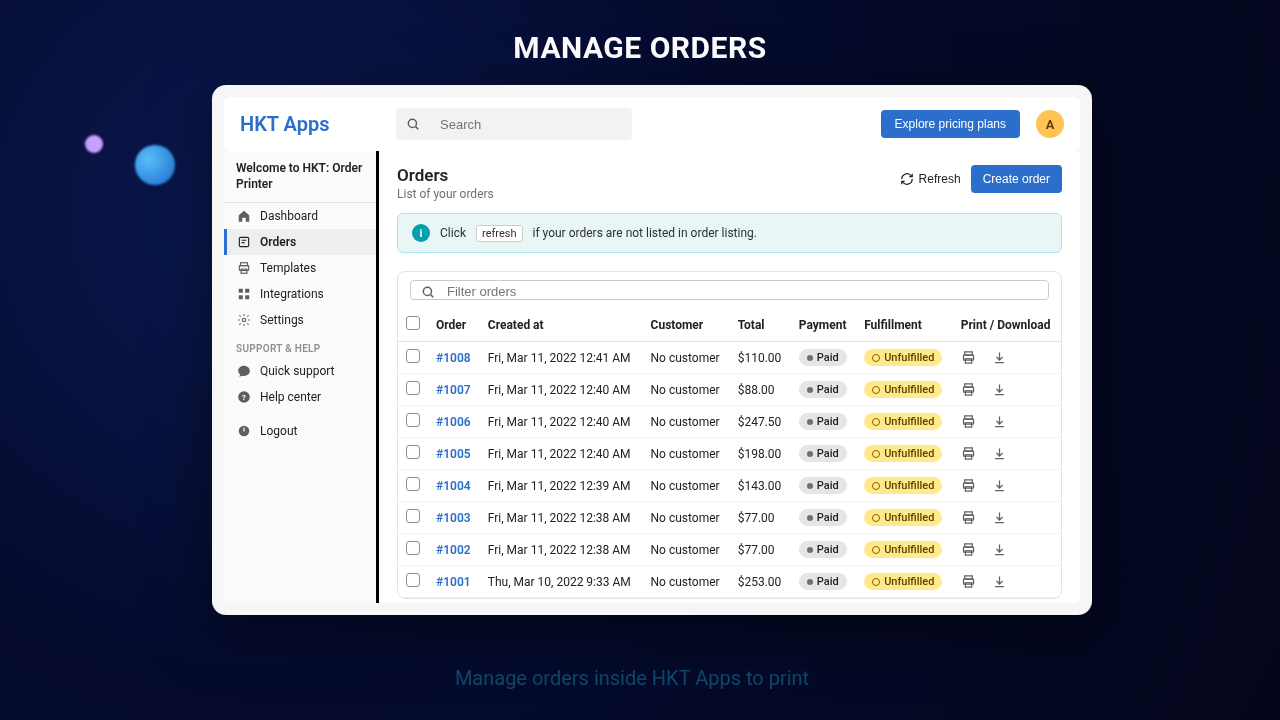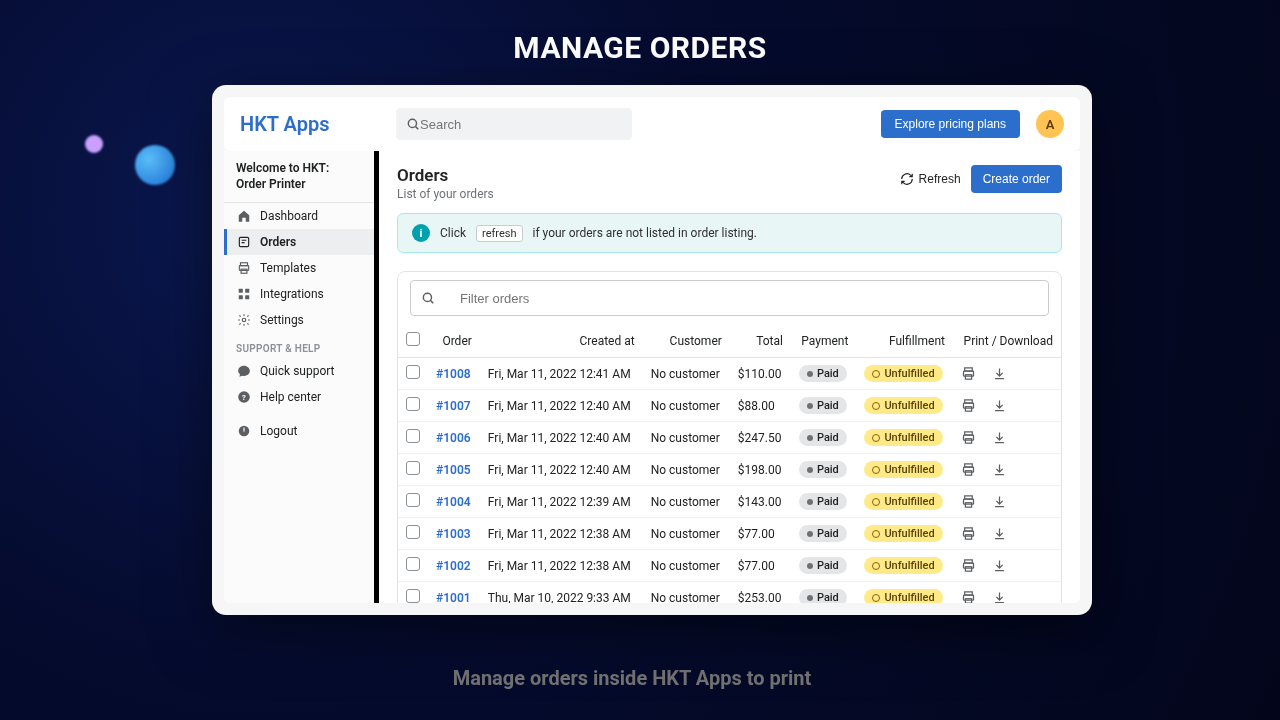--- a/index.html
+++ b/index.html
@@ -27,22 +27,22 @@
     text-align: center;
     color: #fff;
     font-weight: 700;
     font-size: 30px;
     letter-spacing: 0.5px;
   }
   .hero-sub {
     position: absolute;
     bottom: 30px; left: 0; right: 16px;
     text-align: center;
-    color: #737373;
-    font-weight: 700;
+    color: #0c4a6e;
+    font-weight: 400;
     font-size: 20px;
   }
 
   .app-frame {
     position: absolute;
     top: 85px; left: 212px;
     width: 880px; height: 530px;
     background: #f6f6f7;
     border-radius: 14px;
     box-shadow: 0 15px 60px rgba(0,0,0,0.5);
@@ -68,21 +68,21 @@
     width: 140px;
   }
   .search-wrap {
     flex: 1;
     background: #f1f2f3;
     height: 32px;
     border-radius: 4px;
     display: flex;
     align-items: center;
     padding: 0 10px;
-    gap: 0;
+    gap: 20px;
     max-width: 370px;
   }
   .search-wrap input {
     border: none; background: transparent; outline: none;
     font-size: 13px; width: 100%;
   }
   .topbar-spacer { flex: 1; }
   .plans-btn {
     background: #2c6ecb; color: #fff;
     border: none; border-radius: 4px;
@@ -98,21 +98,21 @@
 
   .body-row {
     flex: 1; display: flex; overflow: hidden;
     margin: 0 12px 12px 12px;
     background: #fff;
     border-radius: 0 0 6px 6px;
   }
 
   .sidebar {
     width: 155px;
-    border-right: 5px solid #000000;
+    border-right: 3px solid #000000;
     background: #fbfbfb;
     font-size: 12px;
     overflow-y: auto;
   }
   .side-welcome {
     padding: 10px 12px;
     font-size: 12px;
     font-weight: 600;
     color: #202223;
     border-bottom: 1px solid #e1e3e5;
@@ -186,30 +186,30 @@
 
   .card {
     border: 1px solid #e1e3e5; border-radius: 8px; overflow: hidden;
     background: #fff;
   }
   .filter-bar {
     padding: 8px 12px;
   }
   .filter-wrap {
     border: 1px solid #c9cccf; border-radius: 4px;
-    height: 36px; display: flex; align-items: center;
-    padding: 0 10px; gap: 25px;
+    height: 20px; display: flex; align-items: flex-end;
+    padding: 0 10px; gap: 12px;
   }
   .filter-wrap input { border:none;outline:none;font-size:13px;width:100%; }
 
   table {
     width: 100%; border-collapse: collapse; font-size: 12px;
   }
   thead th {
-    text-align: right; font-weight: 400; color: #202223;
+    text-align: left; font-weight: 700; color: #202223;
     padding: 8px 8px;
     border-bottom: 1px solid #e1e3e5;
   }
   tbody td {
     padding: 7px 8px;
     border-bottom: 1px solid #f1f2f3;
     vertical-align: middle;
   }
   .col-check { width: 30px; }
   .chk {

